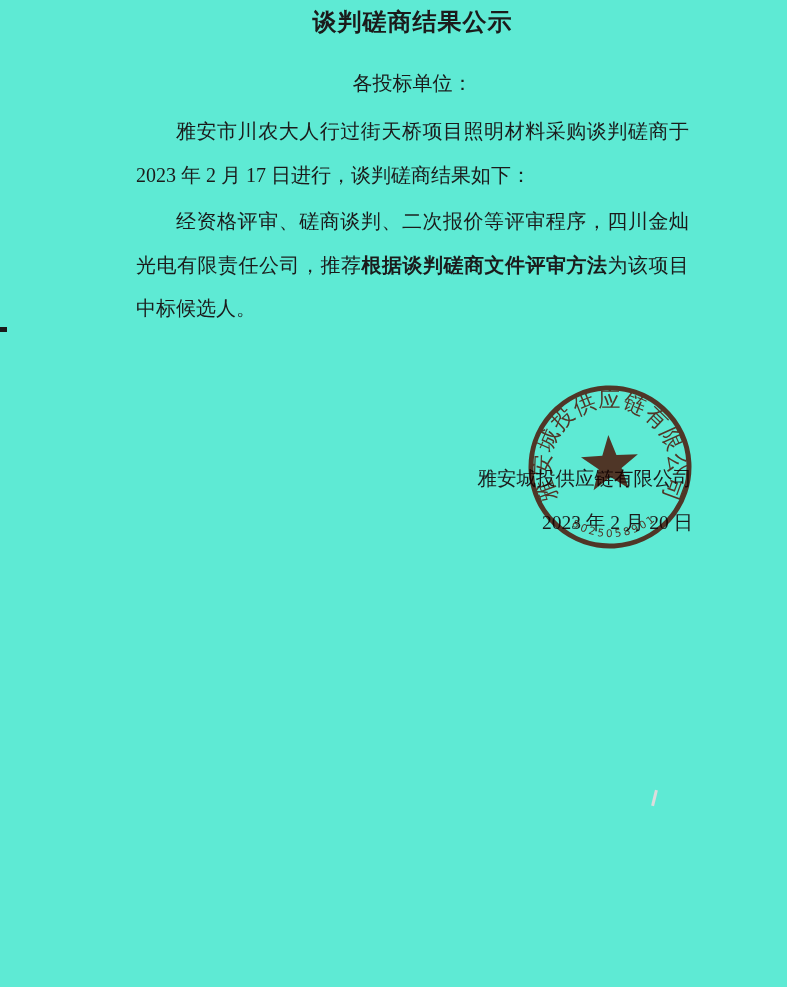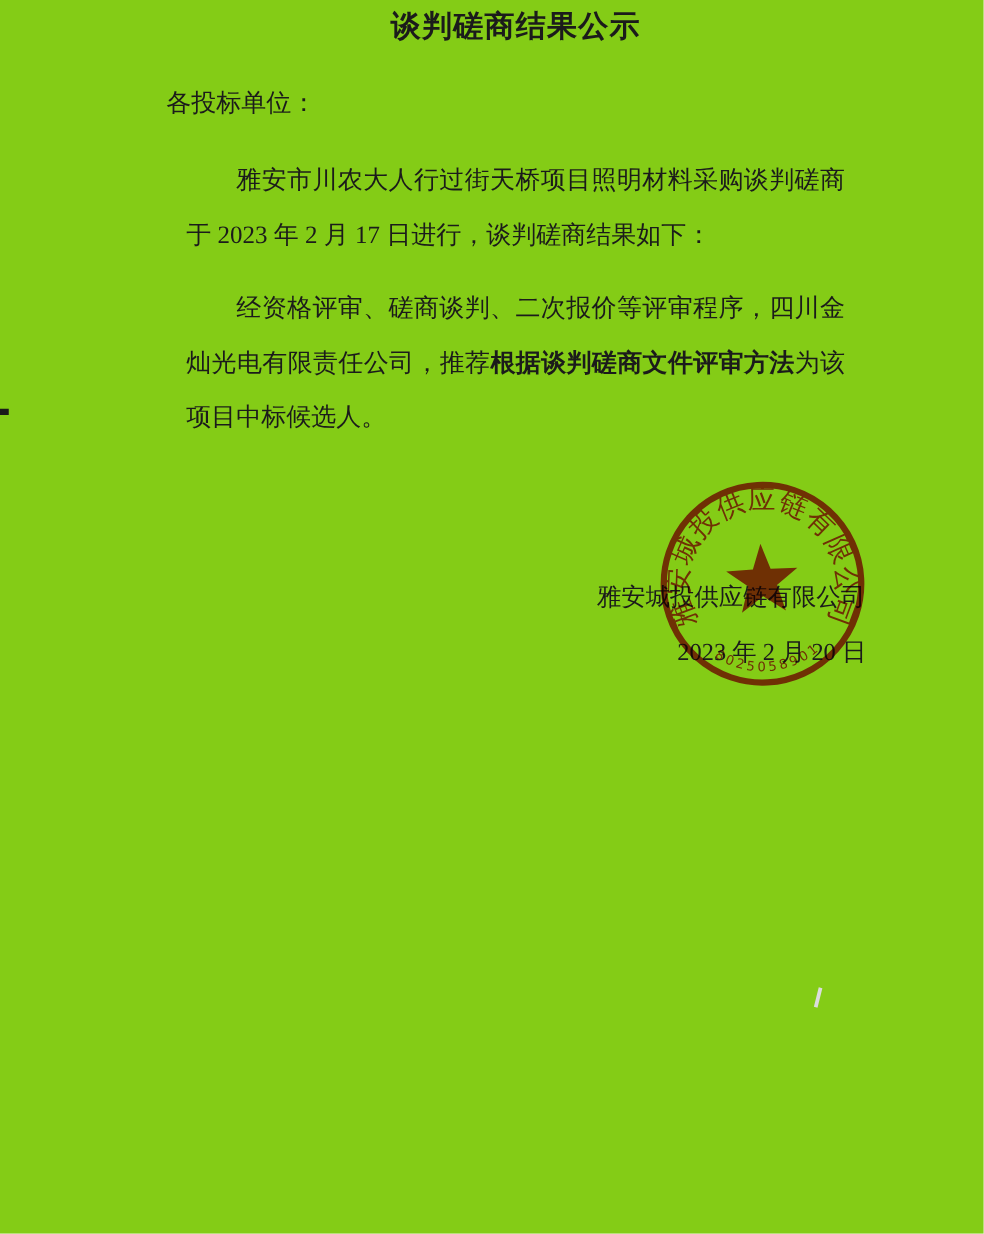--- a/index.html
+++ b/index.html
@@ -1,24 +1,24 @@
 <!DOCTYPE html>
 <html><head>
 <meta charset="utf-8">
 <style>
   html,body{margin:0;padding:0;background:#ffffff;}
   .page{
-    position:relative;width:787px;height:987px;background:#84cc16;overflow:hidden;
+    position:relative;width:787px;height:987px;background:#5eead4;overflow:hidden;
     font-family:"Liberation Serif","DejaVu Serif",serif;color:#1b1b1b;
   }
   .doc{position:absolute;left:133px;top:5px;width:559px;}
   .title{margin:0;font-size:24px;line-height:34px;text-align:center;font-weight:bold;letter-spacing:1px;}
   .bodytext{margin-top:20px;font-size:20px;}
-  .salutation{line-height:48px;}
-  .para{margin:16px;line-height:43.5px;text-indent:2em;text-align:justify;}
+  .salutation{line-height:48px;text-align:center;}
+  .para{margin:3px;line-height:43.5px;text-indent:2em;text-align:justify;}
   .bold{font-weight:bold;}
   .sig-company{position:absolute;top:467px;right:95px;font-size:19.5px;line-height:24px;white-space:nowrap;}
   .sig-date{position:absolute;top:511px;right:94px;font-size:19.5px;line-height:24px;white-space:nowrap;}
   .seal{
     position:absolute;left:505px;top:362px;width:210px;height:210px;
     mix-blend-mode:multiply;opacity:.92;transform:rotate(-3deg);
   }
   .seal-arc-text{font-size:22px;letter-spacing:1px;font-family:"Liberation Serif","DejaVu Serif",serif;}
   .seal-serial-text{font-size:10.5px;letter-spacing:2.5px;font-family:"DejaVu Sans",sans-serif;}
   .artifact-a{position:absolute;left:0;top:327px;width:7px;height:5px;background:#1a1a1a;}

